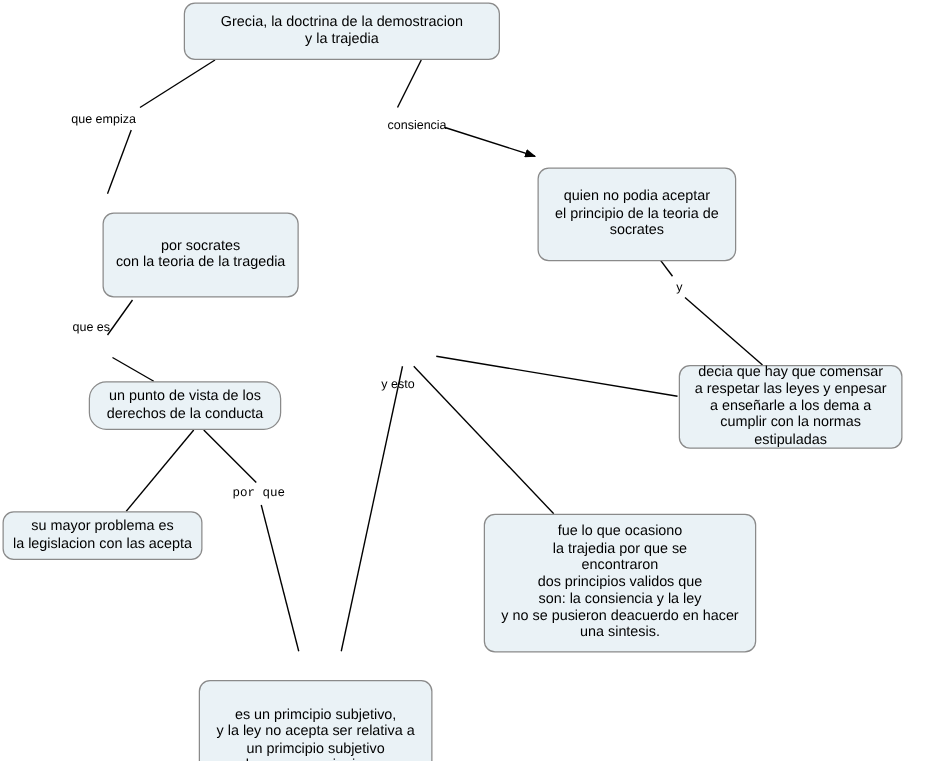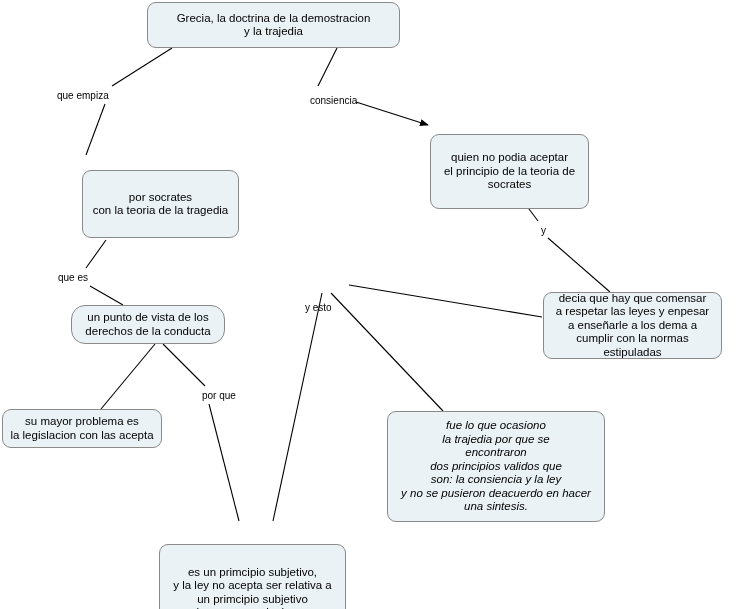--- a/index.html
+++ b/index.html
@@ -87,35 +87,35 @@
 el principio de la teoria de
 socrates</div>
       <div class="node" style="left: 71px; top: 305px; width: 154px; height: 39px; border-radius: 14px;">un punto de vista  de los
 derechos de la conducta</div>
       <div class="node" style="left: 543px; top: 292px; width: 179px; height: 67px;">decia que hay que comensar
 a respetar las leyes y enpesar
 a enseñarle a los dema a
 cumplir con la normas estipuladas</div>
       <div class="node" style="left: 2px; top: 409px; width: 160px; height: 39px;">su mayor problema es
 la legislacion con las acepta</div>
-      <div class="node" style="left: 387px; top: 411px; width: 218px; height: 111px; font-style: italic;">fue lo que ocasiono
+      <div class="node" style="left: 387px; top: 411px; width: 218px; height: 111px;">fue lo que ocasiono
 la trajedia por que se
 encontraron
 dos principios validos que
 son: la consiencia y la ley
 y no se pusieron deacuerdo en hacer
 una sintesis.</div>
       <div class="node" style="left: 159px; top: 544px; width: 187px; height: 111px;">es un primcipio subjetivo,
 y la ley no acepta ser relativa a
 un primcipio subjetivo
 al pensar por si mismo y
 eso no lo tolera la ley.</div>
     </div>
   <div id="label-layer">
       <div class="edge-label" style="left: 57px; top: 89px;">que empiza</div>
       <div class="edge-label" style="left: 310px; top: 94px;">consiencia</div>
-      <div class="edge-label" style="left: 58px; top: 271px;">que es</div>
+      <div class="edge-label" style="left: 58px; top: 256px;">que es</div>
       <div class="edge-label" style="left: 541px; top: 224px;">y</div>
       <div class="edge-label" style="left: 305px; top: 281px; margin-top: 20px;">y esto</div>
-      <div class="edge-label" style="left: 202px; top: 389px;">por que</div>
+      <div class="edge-label" style="left: 186px; top: 389px; font-family: Liberation Mono, monospace;">por que</div>
     </div>
 
 </div>
 
 </body></html>

